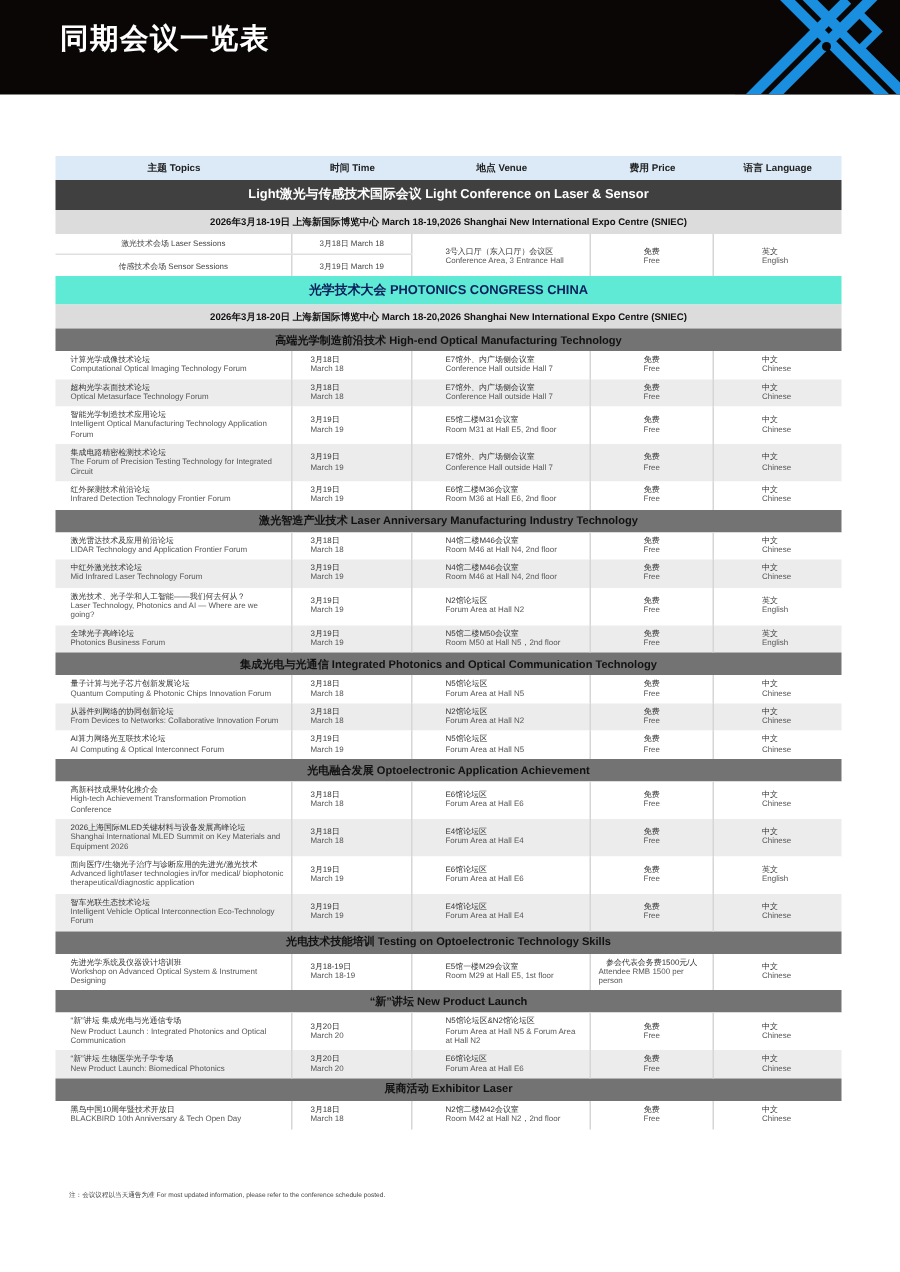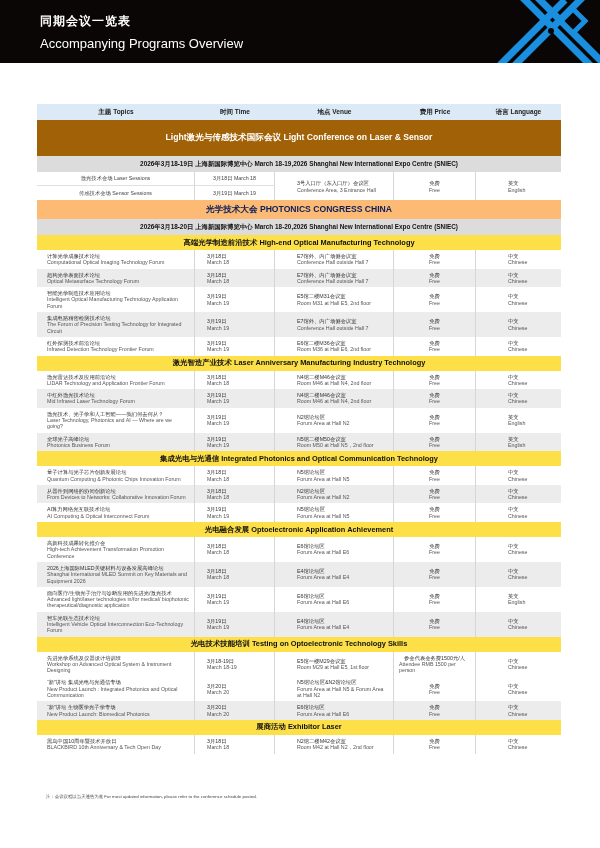--- a/index.html
+++ b/index.html
@@ -1,38 +1,38 @@
 <!DOCTYPE html>
 <html><head>
 <meta charset="utf-8">
 <style>
   * { box-sizing: border-box; margin: 0; padding: 0; }
   html, body { width: 600px; height: 848px; background: #ffffff; overflow: hidden; }
   body { font-family: "DejaVu Sans", "Liberation Sans", sans-serif; color: #222; position: relative; }
 
   .header { position: absolute; left: 0; top: 0; width: 600px; height: 63px; background: #0a0606; overflow: hidden; }
-  .header .title-cn { position: absolute; left: 40px; top: 13px; font-size: 12px; font-weight: bold; color: #fff; letter-spacing: 1px; }
+  .header .title-cn { position: absolute; left: 40px; top: 13px; font-size: 19px; font-weight: bold; color: #fff; letter-spacing: 1px; }
   .header .title-en { position: absolute; left: 40px; top: 36px; font-size: 13px; color: #fff; font-family: "Liberation Sans", sans-serif; }
   .header svg.logo { position: absolute; right: 0; top: 0; }
 
   .table { position: absolute; left: 37px; top: 104px; width: 524px; font-family: "Liberation Sans", sans-serif; }
   .row { display: flex; width: 100%; }
   .colhead { background: #dbeaf6; height: 16px; font-size: 6.5px; color: #222; font-weight: bold; align-items: center; }
   .c1 { width: 158px; }
   .c2 { width: 80px; }
   .c3 { width: 119px; }
   .c4 { width: 82px; }
   .c5 { width: 85px; }
   .colhead > div { text-align: center; }
   .colhead .c1 { padding-left: 0; }
 
-  .band-dark { background: #a16207; color: #fff; height: 36px; font-size: 8.6px; display: flex; align-items: center; justify-content: center; font-weight: bold; }
+  .band-dark { background: #404040; color: #fff; height: 20px; font-size: 8.6px; display: flex; align-items: center; justify-content: center; font-weight: bold; }
   .band-grey { background: #dcdcdc; color: #111; height: 16px; font-size: 6.4px; display: flex; align-items: center; justify-content: center; font-weight: bold; }
-  .band-blue { background: #fdba74; color: #0a1f5c; height: 19px; font-size: 8.6px; display: flex; align-items: center; justify-content: center; font-weight: bold; }
-  .band-light { background: #fde047; color: #111; height: 15px; font-size: 7.4px; display: flex; align-items: center; justify-content: center; font-weight: bold; }
+  .band-blue { background: #5eead4; color: #0a1f5c; height: 19px; font-size: 8.6px; display: flex; align-items: center; justify-content: center; font-weight: bold; }
+  .band-light { background: #737373; color: #111; height: 15px; font-size: 7.4px; display: flex; align-items: center; justify-content: center; font-weight: bold; }
 
   .data-row { font-size: 5.3px; line-height: 6.3px; color: #444; }
   .data-row > div { padding: 3px 5px; border-right: 1px solid #d6d6d6; display: flex; flex-direction: column; justify-content: center; }
   .data-row > div:last-child { border-right: none; }
   .data-row.odd { background: #ffffff; }
   .data-row.even { background: #ececec; }
   .data-row .c1 { padding-left: 10px; }
   .data-row .c2 { padding-left: 12px; }
   .data-row .c3 { padding-left: 22px; }
   .data-row .c4 { align-items: center; }
@@ -48,21 +48,20 @@
   .laser-block .merged { display: flex; flex-direction: column; justify-content: center; border-right: 1px solid #d6d6d6; }
   .laser-block .merged:last-child { border-right: none; }
 
   .note { position: absolute; left: 46px; top: 794px; font-size: 4.4px; color: #444; font-family: "Liberation Sans", sans-serif; }
 </style>
 </head>
 <body>
 
 <div class="header">
   <div class="title-cn">同期会议一览表</div>
-  <div class="title-en">Accompanying Programs Overview</div>
   <svg class="logo" width="110" height="63" viewBox="0 0 110 63">
     <rect x="0" y="0" width="110" height="63" fill="#0a0606"></rect>
     <g fill="none" stroke="#1a8fe0" stroke-width="7">
       <path d="M5 70 L50 25 L75 0"></path>
       <path d="M20 70 L55 35 L95 -5"></path>
       <path d="M30 -5 L60 25 L110 75"></path>
       <path d="M45 -5 L70 20 L115 65"></path>
     </g>
     <rect x="72" y="10" width="22" height="22" fill="#1a8fe0" transform="rotate(45 83 21)"></rect>
     <rect x="77" y="15" width="12" height="12" fill="#0a0606" transform="rotate(45 83 21)"></rect>
@@ -482,20 +481,21 @@
         </div>
         <div class="c4">
           <span class="cn">参会代表会务费1500元/人</span>
           <span class="en">Attendee RMB 1500 per person</span>
         </div>
         <div class="c5">
           <span class="cn">中文</span>
           <span class="en">Chinese</span>
         </div>
       </div>
+      <div class="band-light">“新”讲坛 New Product Launch</div>
       <div class="row data-row odd">
         <div class="c1">
           <span class="cn">“新”讲坛 集成光电与光通信专场</span>
           <span class="en">New Product Launch : Integrated Photonics and Optical Communication</span>
         </div>
         <div class="c2">
           <span class="cn">3月20日</span>
           <span class="en">March 20</span>
         </div>
         <div class="c3">

